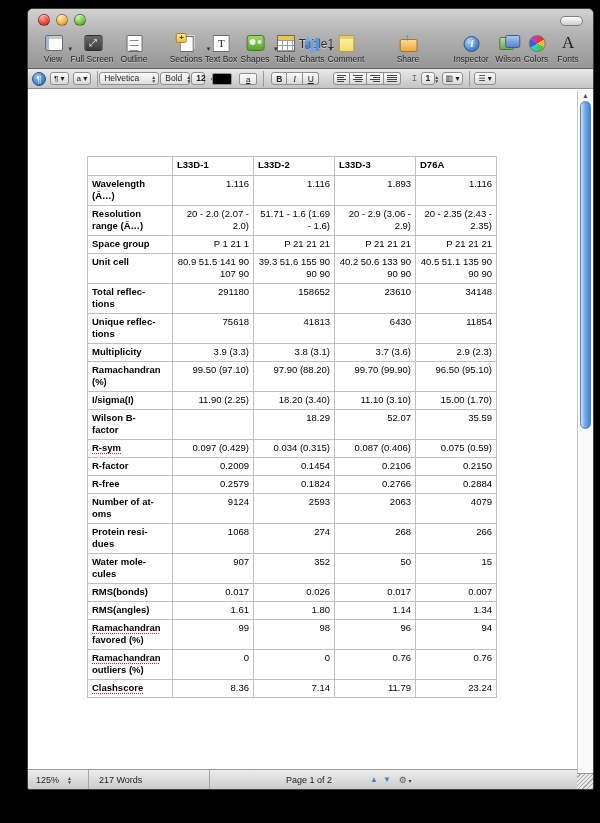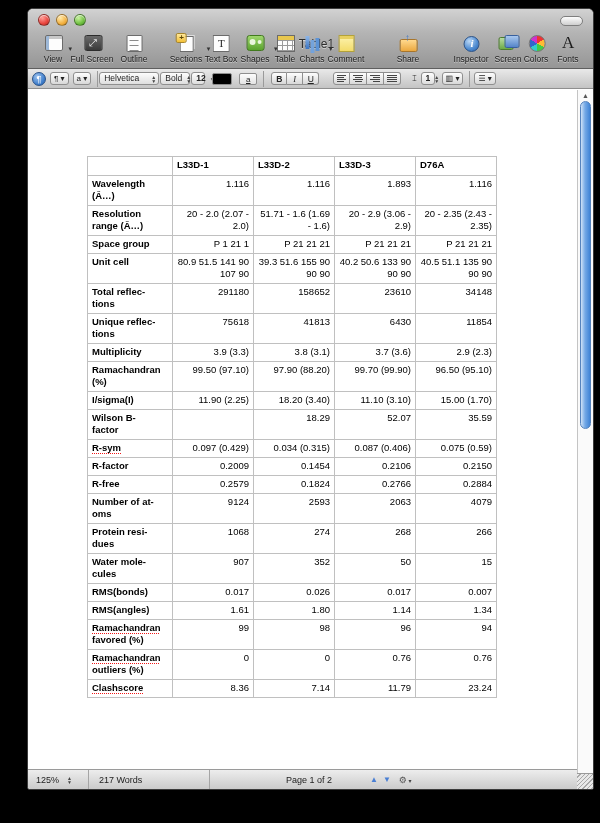--- a/index.html
+++ b/index.html
@@ -221,21 +221,21 @@
         <div class="tb-item">
           <div class="tbicon share-icon"></div>
           <div class="tb-label">Share</div>
         </div>
         <div class="tb-item">
           <div class="tbicon inspector-icon"></div>
           <div class="tb-label">Inspector</div>
         </div>
         <div class="tb-item">
           <div class="tbicon media-icon"></div>
-          <div class="tb-label">Screen</div>
+          <div class="tb-label">Wilson</div>
         </div>
         <div class="tb-item">
           <div class="tbicon colors-icon"></div>
           <div class="tb-label">Colors</div>
         </div>
         <div class="tb-item">
           <div class="tbicon fonts-icon"></div>
           <div class="tb-label">Fonts</div>
         </div>
       </div>

